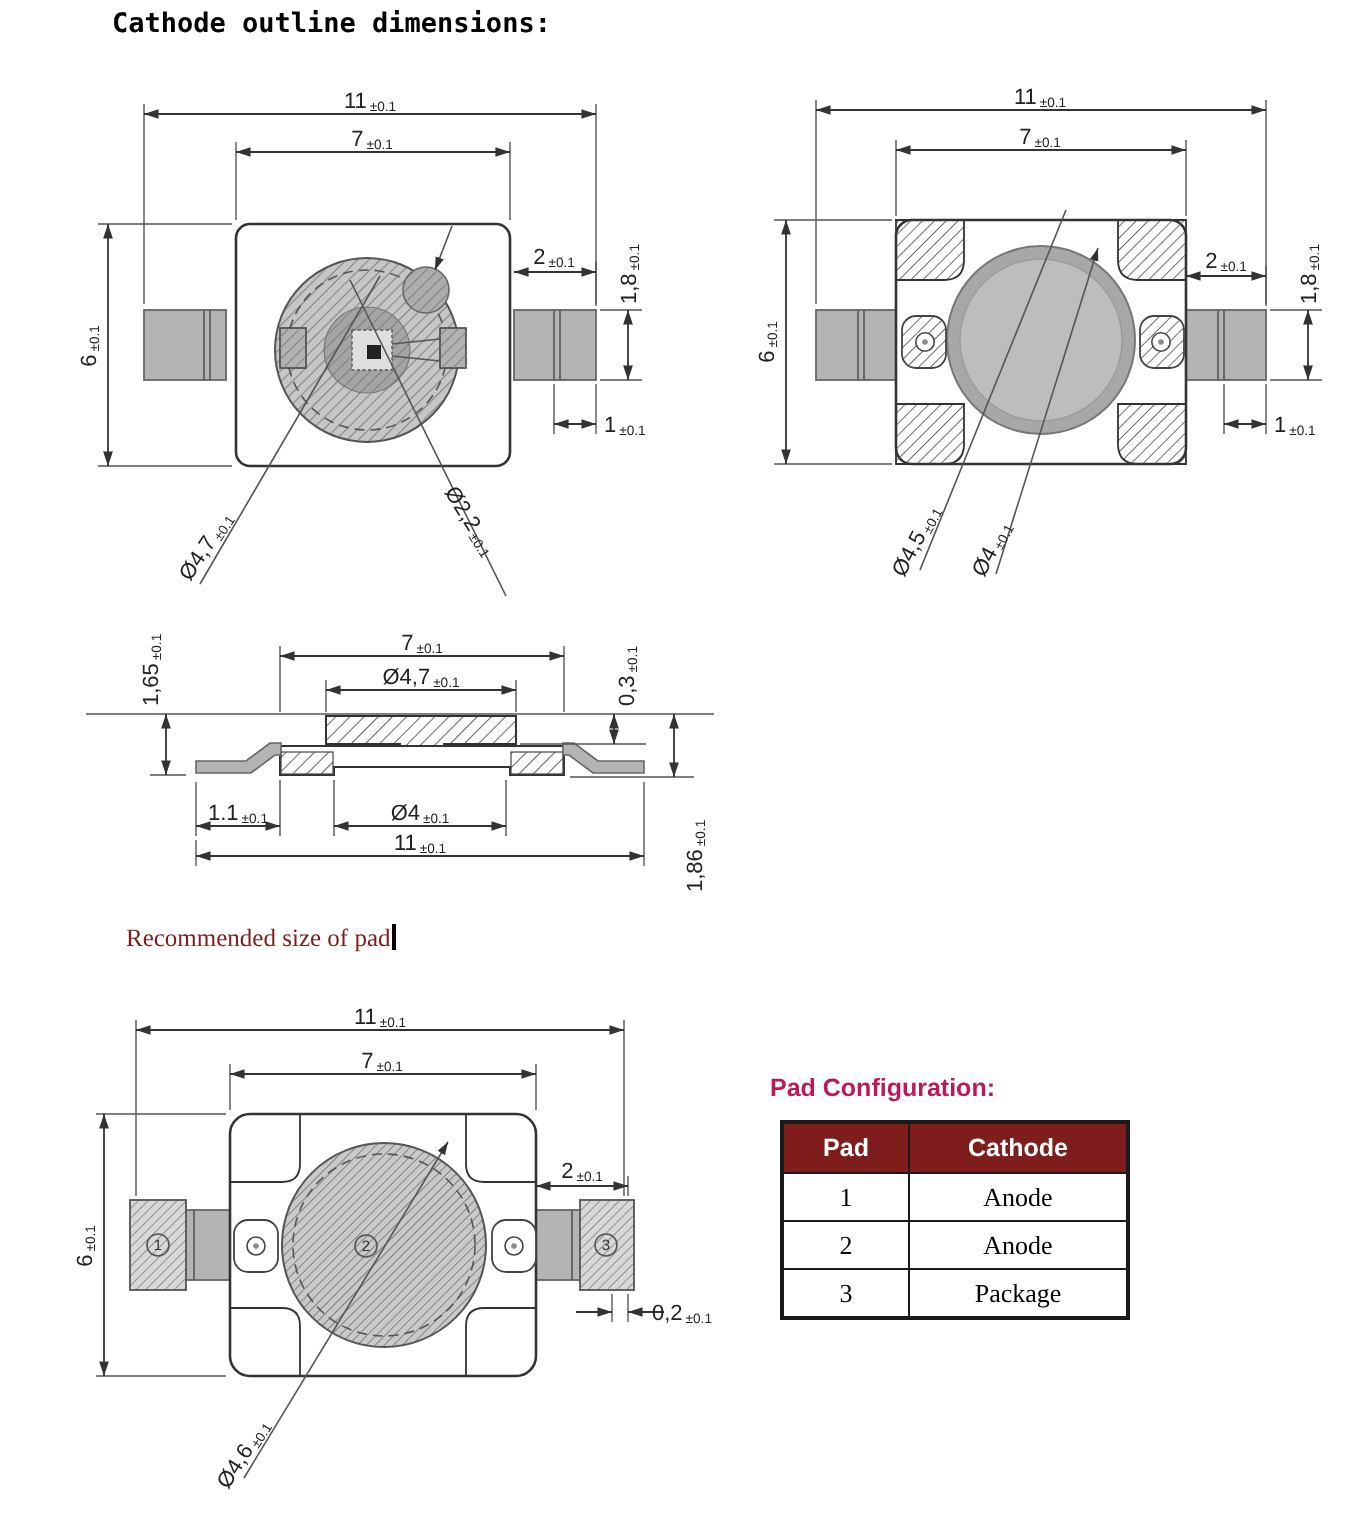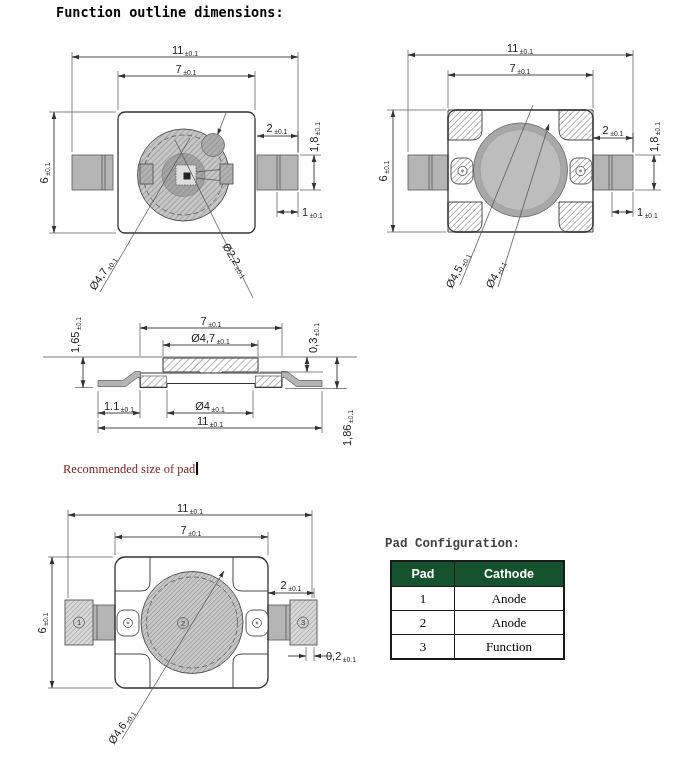--- a/index.html
+++ b/index.html
@@ -1,38 +1,38 @@
 <!DOCTYPE html>
 <html><head>
 <meta charset="utf-8">
 <style>
   html,body{margin:0;padding:0;background:#ffffff;}
   body{width:683px;height:761px;position:relative;font-family:"Liberation Sans",sans-serif;overflow:hidden;}
   .doc-title{position:absolute;left:56px;top:4px;font-family:"DejaVu Sans Mono",monospace;font-weight:700;font-size:13.5px;color:#000;letter-spacing:0px;}
   .note{position:absolute;left:63px;top:462px;font-family:"Liberation Serif",serif;font-size:12.5px;color:#7f1d1d;}
   .cursor{display:inline-block;width:1.5px;height:13px;background:#000;vertical-align:-2px;margin-left:1px;}
   .pad-config{position:absolute;left:385px;top:537px;}
-  .pad-config-title{font-family:Liberation Mono, monospace;font-weight:700;font-size:12.5px;color:#404040;}
+  .pad-config-title{font-family:Liberation Sans, sans-serif;font-weight:700;font-size:12.5px;color:#be185d;}
   table.pad{border-collapse:collapse;margin-top:9px;margin-left:5px;border:2px solid #1a1a1a;}
-  table.pad th{width:60px;height:22px;background:#14532d;color:#ffffff;font-family:"Liberation Sans",sans-serif;font-weight:700;font-size:12.5px;border:1px solid #1a1a1a;}
+  table.pad th{width:60px;height:22px;background:#7f1d1d;color:#ffffff;font-family:"Liberation Sans",sans-serif;font-weight:700;font-size:12.5px;border:1px solid #1a1a1a;}
   table.pad th.fn{width:106px;}
   table.pad td{height:21px;text-align:center;font-family:"Liberation Serif",serif;font-size:13px;color:#000;border:1px solid #1a1a1a;background:#fff;}
   svg{position:absolute;overflow:visible;}
   .ln{fill:none;stroke:#333;stroke-width:1.3;}
   .thin{fill:none;stroke:#555;stroke-width:0.8;}
   .ext{fill:none;stroke:#555;stroke-width:0.7;}
   .dimln{fill:none;stroke:#333;stroke-width:0.9;}
   text.dim{font-family:"Liberation Sans",sans-serif;font-size:11px;fill:#222;}
   text.dim .tol{font-size:6.8px;}
   text.padnum{font-family:"Liberation Sans",sans-serif;font-size:7.5px;fill:#333;}
 </style>
 </head>
 <body>
 
-<div class="doc-title">Function outline dimensions:</div>
+<div class="doc-title">Cathode outline dimensions:</div>
 
 <svg style="left:25px;top:40px" width="330" height="265" viewBox="0 0 330 265">
   <defs>
     <marker id="ar1" viewBox="0 0 10 10" refX="9" refY="5" markerWidth="9" markerHeight="9" orient="auto-start-reverse">
         <path d="M0,2 L9,5 L0,8 Z" fill="#333"></path>
       </marker>
     <pattern id="h1" width="4" height="4" patternUnits="userSpaceOnUse" patternTransform="rotate(45)">
         <rect width="4" height="4" fill="#c6c6c6"></rect>
         <line x1="0" y1="0" x2="0" y2="4" stroke="#858585" stroke-width="1.1"></line>
       </pattern>
@@ -299,17 +299,17 @@
     <tr>
       <td>1</td>
       <td>Anode</td>
     </tr>
     <tr>
       <td>2</td>
       <td>Anode</td>
     </tr>
     <tr>
       <td>3</td>
-      <td>Function</td>
+      <td>Package</td>
     </tr>
   </tbody>
     </table>
 </div>
 
 </body></html>

